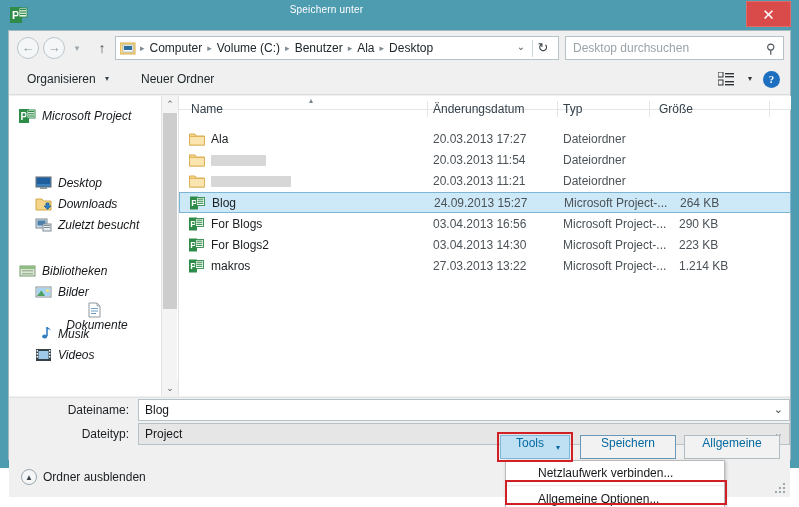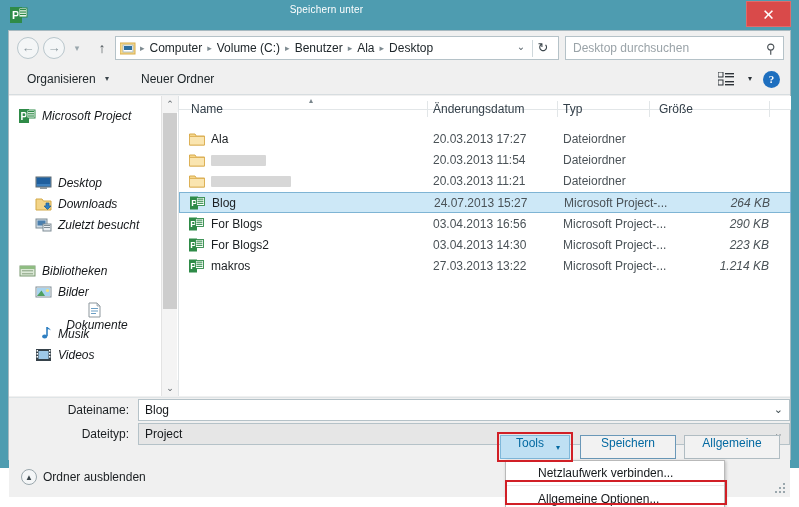--- a/index.html
+++ b/index.html
@@ -189,22 +189,22 @@
   .row.selected {
     background: #cde8f7; border: 1px solid #7eb4d4;
   }
   .cell-name {
     position: absolute; left: 10px; top: 3px; display: flex; align-items: center;
   }
   .f-ico { width: 16px; height: 14px; margin-right: 6px; position: relative; flex:0 0 auto;}
   .redacted { display: inline-block; height: 11px; background: #c9c9c9; opacity:.75; border-radius:1px;}
   .cell-date { position: absolute; left: 254px; top: 3px; color: #4a5257; }
   .cell-type { position: absolute; left: 384px; top: 3px; color: #4a5257; }
-  .cell-size { position: absolute; left: 480px; width: 110px; top: 3px;
-               text-align: right; color: #4a5257; font-style: italic; }
+  .cell-size { position: absolute; left: 500px; width: 110px; top: 3px;
+               text-align: left; color: #4a5257; }
 
   
   .formarea {
     position: absolute; left: 0; top: 366px; width: 781px; height: 62px;
     background: #f0f0f0; border-top: 1px solid #dfe4e6;
   }
   .f-label {
     position: absolute; font-size: 12px; color: #1b1f22; text-align: right;
     width: 110px;
   }
@@ -542,21 +542,21 @@
                   <rect x="0" y="0.5" width="8" height="13" fill="#2f8b48"></rect>
                   <text x="1.2" y="10" font-family="Liberation Sans, sans-serif" font-size="9" fill="#ffffff" font-weight="bold">P</text>
                   <rect x="6.5" y="1.5" width="8" height="8" fill="#ffffff" stroke="#2f8b48" stroke-width=".9"></rect>
                   <rect x="7.4" y="2.6" width="6" height="1.1" fill="#2f8b48"></rect>
                   <rect x="7.4" y="4.7" width="6" height="1.1" fill="#2f8b48"></rect>
                   <rect x="7.4" y="6.8" width="6" height="1.1" fill="#2f8b48"></rect>
                 </svg>
               </span>
               <span>Blog</span>
             </span>
-            <span class="cell-date">24.07.2013 15:27</span>
+            <span class="cell-date">24.09.2013 15:27</span>
             <span class="cell-type">Microsoft Project-...</span>
             <span class="cell-size">264 KB</span>
           </div>
 
           <div class="row" style="top:118px;">
             <span class="cell-name">
               <span class="f-ico">
                 <svg width="16" height="14" viewBox="0 0 16 14">
                   <rect x="0" y="0.5" width="8" height="13" fill="#2f8b48"></rect>
                   <text x="1.2" y="10" font-family="Liberation Sans, sans-serif" font-size="9" fill="#ffffff" font-weight="bold">P</text>

